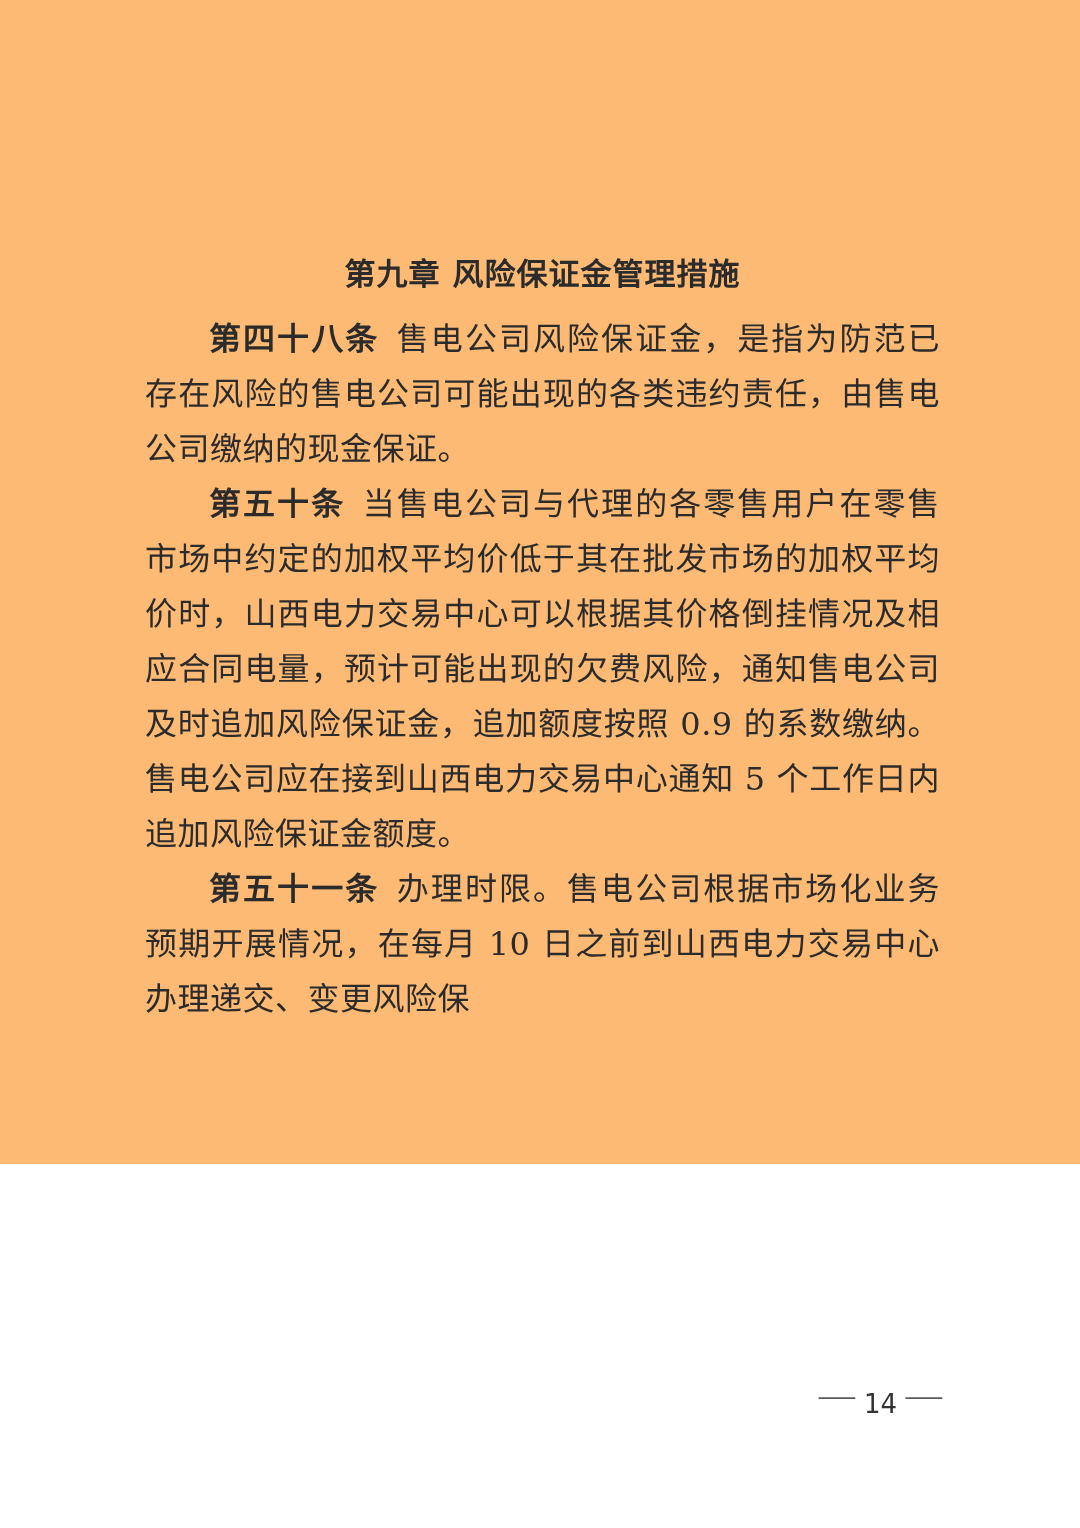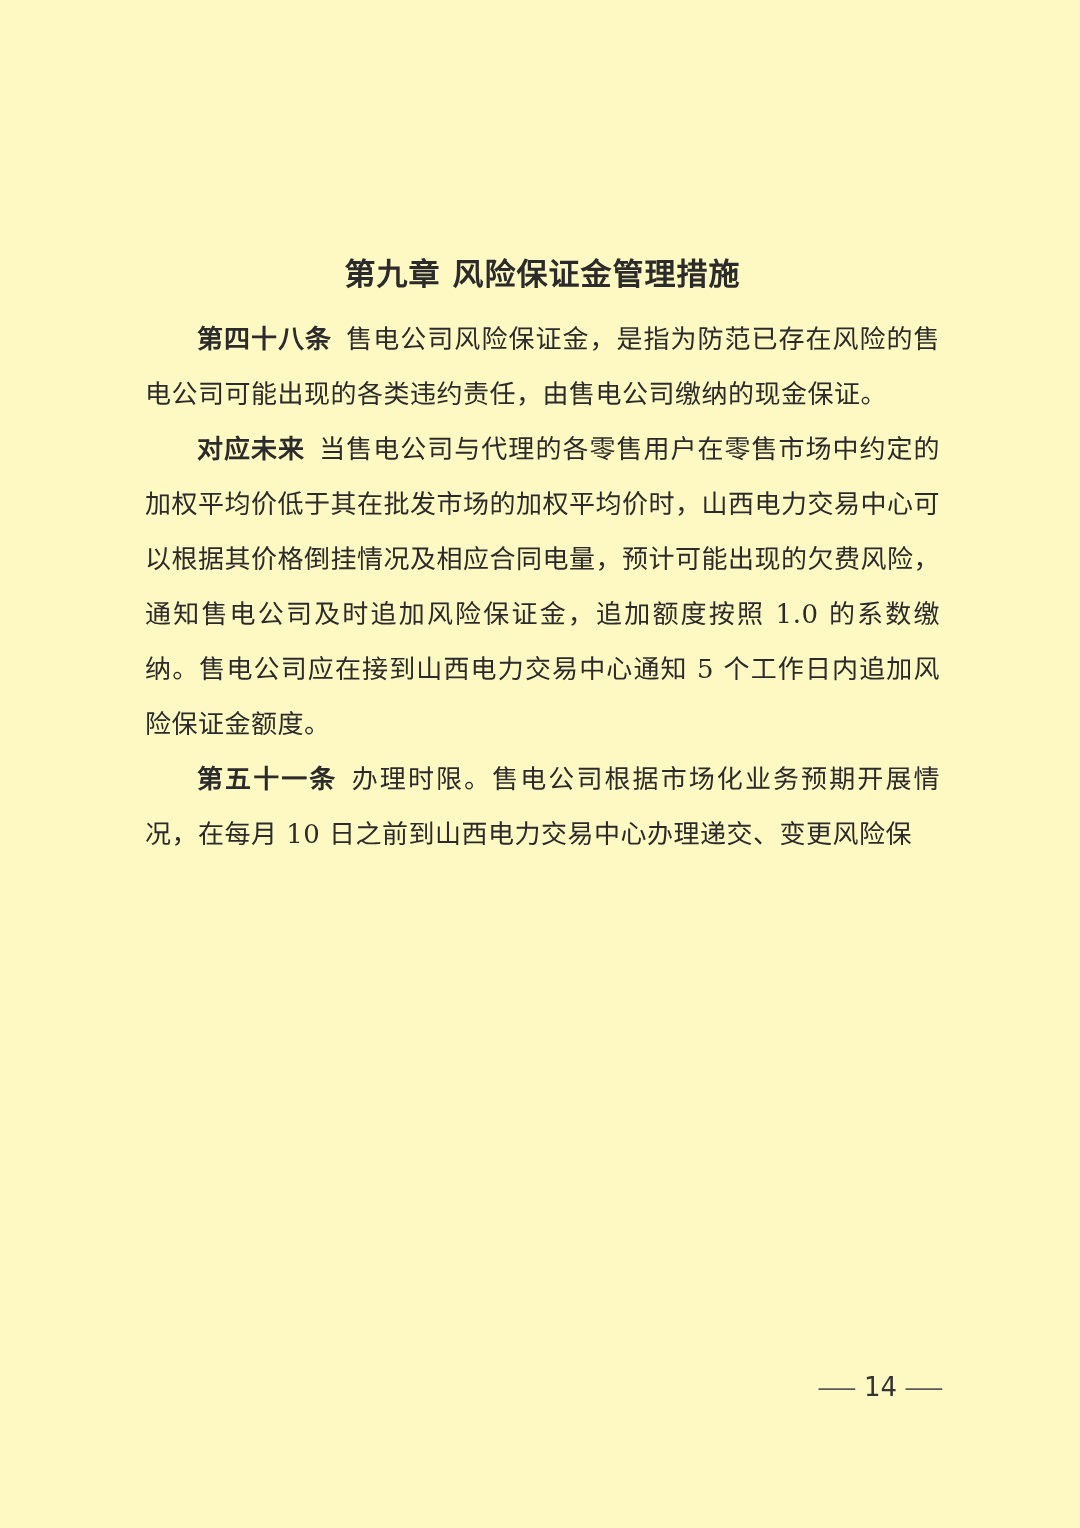--- a/index.html
+++ b/index.html
@@ -11,42 +11,42 @@
     width: 1080px;
     height: 1528px;
     position: relative;
     overflow: hidden;
     font-family: "DejaVu Serif", serif;
     color: #2b2b2b;
   }
   .page {
     position: relative;
     width: 1080px;
-    height: 1528px;
-    background: #fef9c3;
+    height: 1164px;
+    background: #fdba74;
   }
   .content {
     position: absolute;
     top: 0;
     left: 145px;
     width: 795px;
     padding-top: 247px;
   }
   .doc-title {
     margin: 0 0 10px 0;
     font-size: 31px;
     font-weight: 700;
     line-height: 55px;
     text-align: center;
     letter-spacing: 1px;
     white-space: nowrap;
   }
   .para {
     margin: 0;
-    font-size: 26px;
+    font-size: 32px;
     line-height: 55px;
     text-align: justify;
     text-justify: inter-character;
     text-indent: 2em;
     letter-spacing: 0.5px;
   }
   .article-label {
     font-weight: 700;
     margin-right: 0.55em;
   }
@@ -63,38 +63,39 @@
   }
   .footer .dash {
     display: inline-block;
     transform: scaleX(1.55);
     color: #5a5a5a;
   }
   .footer .num {
     font-family: "DejaVu Sans", sans-serif;
     font-size: 26px;
     color: #333333;
+    margin-top: 17px;
   }
 </style>
 </head>
 <body>
 
 <div class="page">
   <div class="content">
 
     <h1 class="doc-title">第九章 风险保证金管理措施</h1>
 
     <p class="para">
       <span class="article-label">第四十八条</span><span>售电公司风险保证金，是指为防范已存在风险的售电公司可能出现的各类违约责任，由售电公司缴纳的现金保证。</span>
     </p>
 
 
 
     <p class="para">
-      <span class="article-label">对应未来</span><span>当售电公司与代理的各零售用户在零售市场中约定的加权平均价低于其在批发市场的加权平均价时，山西电力交易中心可以根据其价格倒挂情况及相应合同电量，预计可能出现的欠费风险，通知售电公司及时追加风险保证金，追加额度按照 1.0 的系数缴纳。售电公司应在接到山西电力交易中心通知 5 个工作日内追加风险保证金额度。</span>
+      <span class="article-label">第五十条</span><span>当售电公司与代理的各零售用户在零售市场中约定的加权平均价低于其在批发市场的加权平均价时，山西电力交易中心可以根据其价格倒挂情况及相应合同电量，预计可能出现的欠费风险，通知售电公司及时追加风险保证金，追加额度按照 0.9 的系数缴纳。售电公司应在接到山西电力交易中心通知 5 个工作日内追加风险保证金额度。</span>
     </p>
 
     <p class="para">
       <span class="article-label">第五十一条</span><span>办理时限。售电公司根据市场化业务预期开展情况，在每月 10 日之前到山西电力交易中心办理递交、变更风险保</span>
     </p>
 
   </div>
 
   <div class="footer">
     <span class="dash">—</span>

